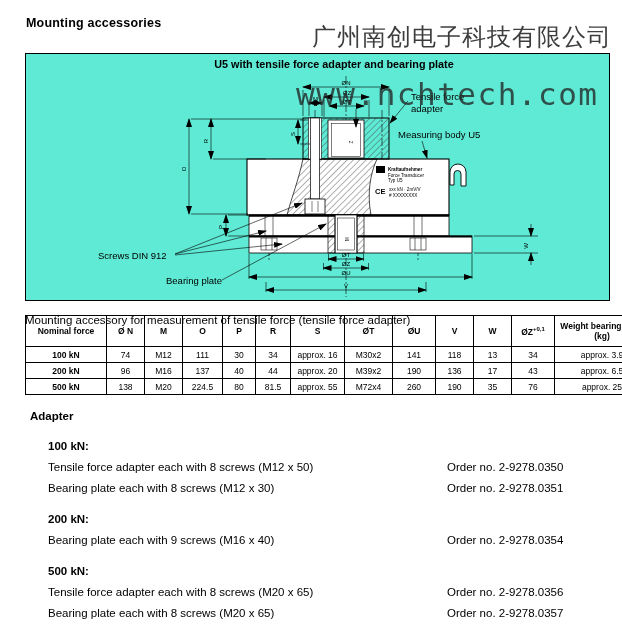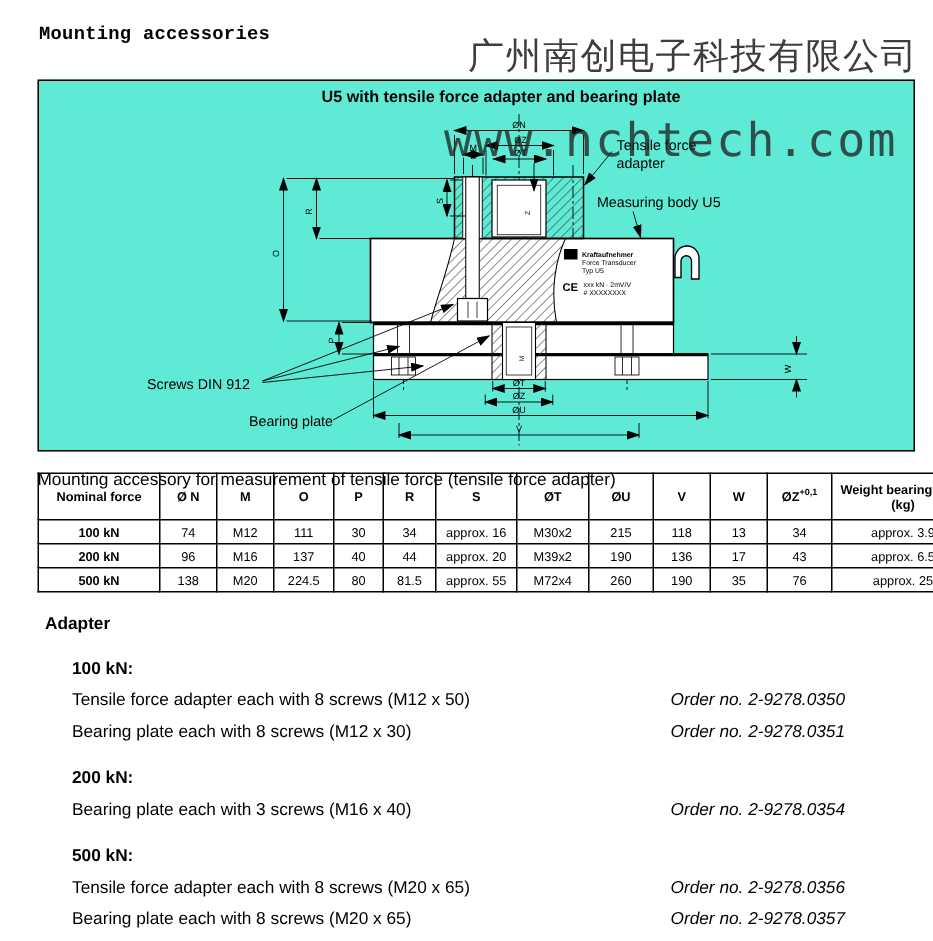--- a/index.html
+++ b/index.html
@@ -3,21 +3,21 @@
 <meta charset="utf-8">
 <style>
   html,body{margin:0;padding:0;}
   body{
     width:622px;height:627px;position:relative;overflow:hidden;
     background:#fff;color:#000;
     font-family:"Liberation Sans",sans-serif;
   }
   .page-heading{
     position:absolute;left:26px;top:16px;
-    font-size:12.5px;font-weight:bold;letter-spacing:.2px;font-family:Liberation Mono, monospace;
+    font-size:12.5px;font-weight:bold;letter-spacing:.2px;
   }
   .wm-cn{
     position:absolute;left:312px;top:1px;z-index:6;
     font-family:"DejaVu Serif","Liberation Serif",serif;
     font-size:24px;color:rgba(40,40,40,.9);white-space:nowrap;
     letter-spacing:1px;pointer-events:none;margin-top:20px;
   }
   .wm-url{
     position:absolute;left:296px;top:31px;z-index:6;
     font-family:"DejaVu Sans Mono","Liberation Mono",monospace;
@@ -48,21 +48,21 @@
   .c0{width:78px}.c1{width:35px}.c2{width:35px}.c3{width:37px}.c4{width:30px}
   .c5{width:32px}.c6{width:51px}.c7{width:45px}.c8{width:40px}.c9{width:35px}
   .c10{width:35px}.c11{width:40px}.c12{width:92px}
   .adapter-block{
     position:absolute;left:30px;top:406px;font-size:11.5px;width:570px;
   }
   .adapter-heading{font-weight:bold;line-height:20px;}
   .group-label{font-weight:bold;line-height:21px;margin-top:10px;padding-left:18px;}
   .item-row{display:flex;line-height:21px;padding-left:18px;}
   .item-desc{width:399px;}
-  .item-order{white-space:nowrap;font-style:italic;}
+  .item-order{white-space:nowrap;}
   text{fill:#000;}
 </style>
 </head>
 <body>
 
 <div class="page-heading">Mounting accessories</div>
 <div class="wm-cn">广州南创电子科技有限公司</div>
 <div class="wm-url">www.nchtech.com</div>
 
 <div class="figure-box">
@@ -242,21 +242,21 @@
   <tbody>
       <tr>
         <td class="c0 bold">100 kN</td>
         <td class="c1">74</td>
         <td class="c2">M12</td>
         <td class="c3">111</td>
         <td class="c4">30</td>
         <td class="c5">34</td>
         <td class="c6">approx. 16</td>
         <td class="c7">M30x2</td>
-        <td class="c8">215</td>
+        <td class="c8">141</td>
         <td class="c9">118</td>
         <td class="c10">13</td>
         <td class="c11">34</td>
         <td class="c12">approx. 3.9</td>
       </tr>
       <tr>
         <td class="c0 bold">200 kN</td>
         <td class="c1">96</td>
         <td class="c2">M16</td>
         <td class="c3">137</td>
@@ -295,21 +295,21 @@
       <div class="item-row">
         <span class="item-desc">Tensile force adapter each with 8 screws (M12 x 50)</span>
         <span class="item-order">Order no. 2-9278.0350</span>
       </div>
       <div class="item-row">
         <span class="item-desc">Bearing plate each with 8 screws (M12 x 30)</span>
         <span class="item-order">Order no. 2-9278.0351</span>
       </div>
       <div class="group-label">200 kN:</div>
       <div class="item-row">
-        <span class="item-desc">Bearing plate each with 3 screws (M16 x 40)</span>
+        <span class="item-desc">Bearing plate each with 9 screws (M16 x 40)</span>
         <span class="item-order">Order no. 2-9278.0354</span>
       </div>
       <div class="group-label">500 kN:</div>
       <div class="item-row">
         <span class="item-desc">Tensile force adapter each with 8 screws (M20 x 65)</span>
         <span class="item-order">Order no. 2-9278.0356</span>
       </div>
       <div class="item-row">
         <span class="item-desc">Bearing plate each with 8 screws (M20 x 65)</span>
         <span class="item-order">Order no. 2-9278.0357</span>

